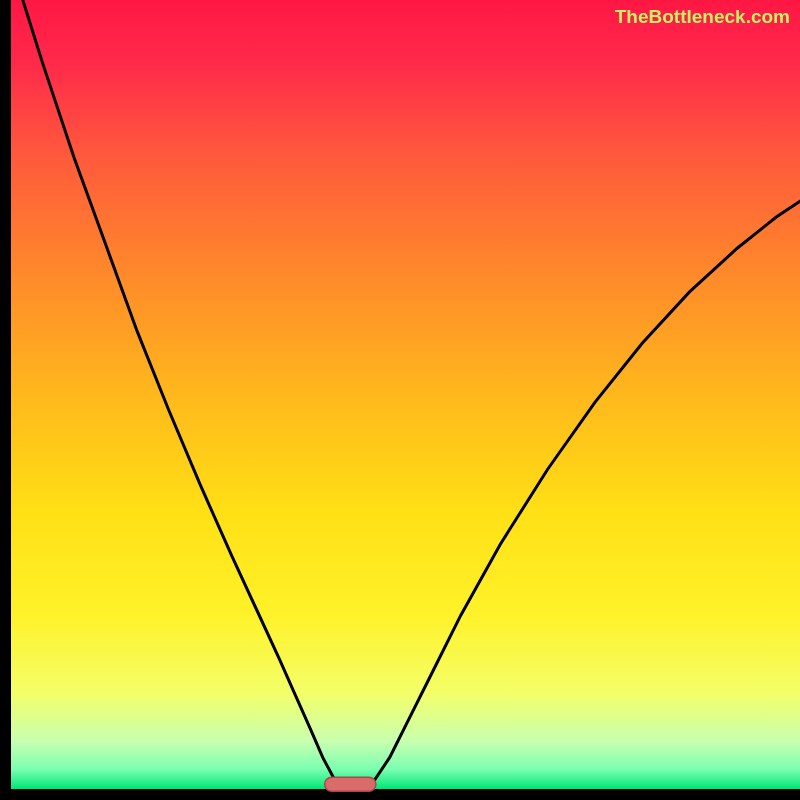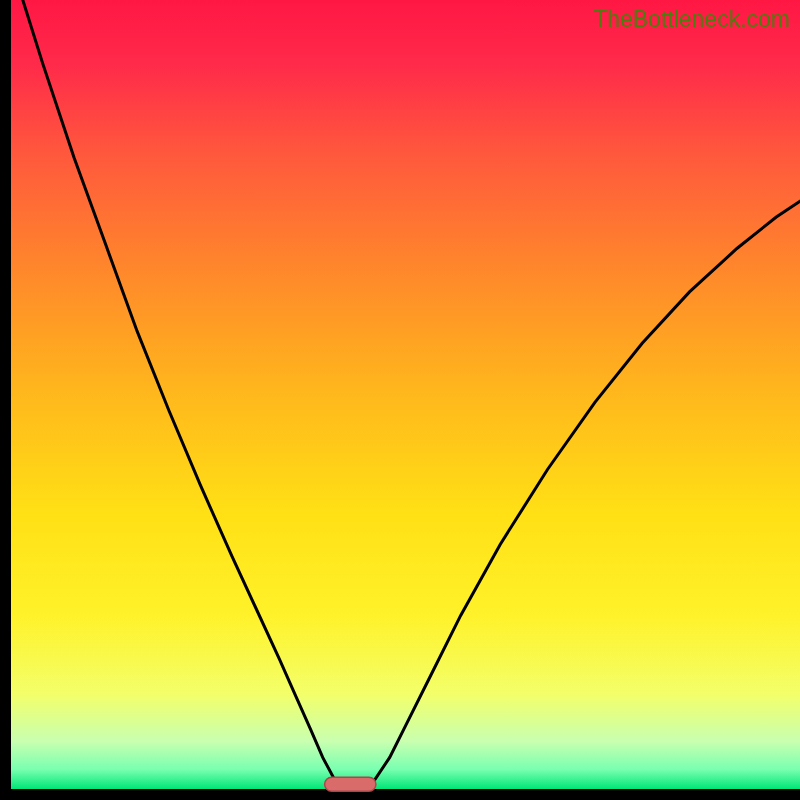--- a/index.html
+++ b/index.html
@@ -15,23 +15,23 @@
     position: absolute;
     top: 0;
     left: 0;
     width: 800px;
     height: 800px;
   }
   .watermark {
     position: absolute;
     top: 6px;
     right: 10px;
-    color: #4d7c0f;
-    font-size: 23px;
-    font-weight: normal;
+    color: #bef264;
+    font-size: 19px;
+    font-weight: bold;
     z-index: 10;
   }
 </style>
 </head>
 <body>
 
 <div class="chart-container">
   <svg width="800" height="800" viewBox="0 0 800 800">
     <defs>
       <linearGradient id="bg-grad" x1="0%" y1="0%" x2="0%" y2="100%">

